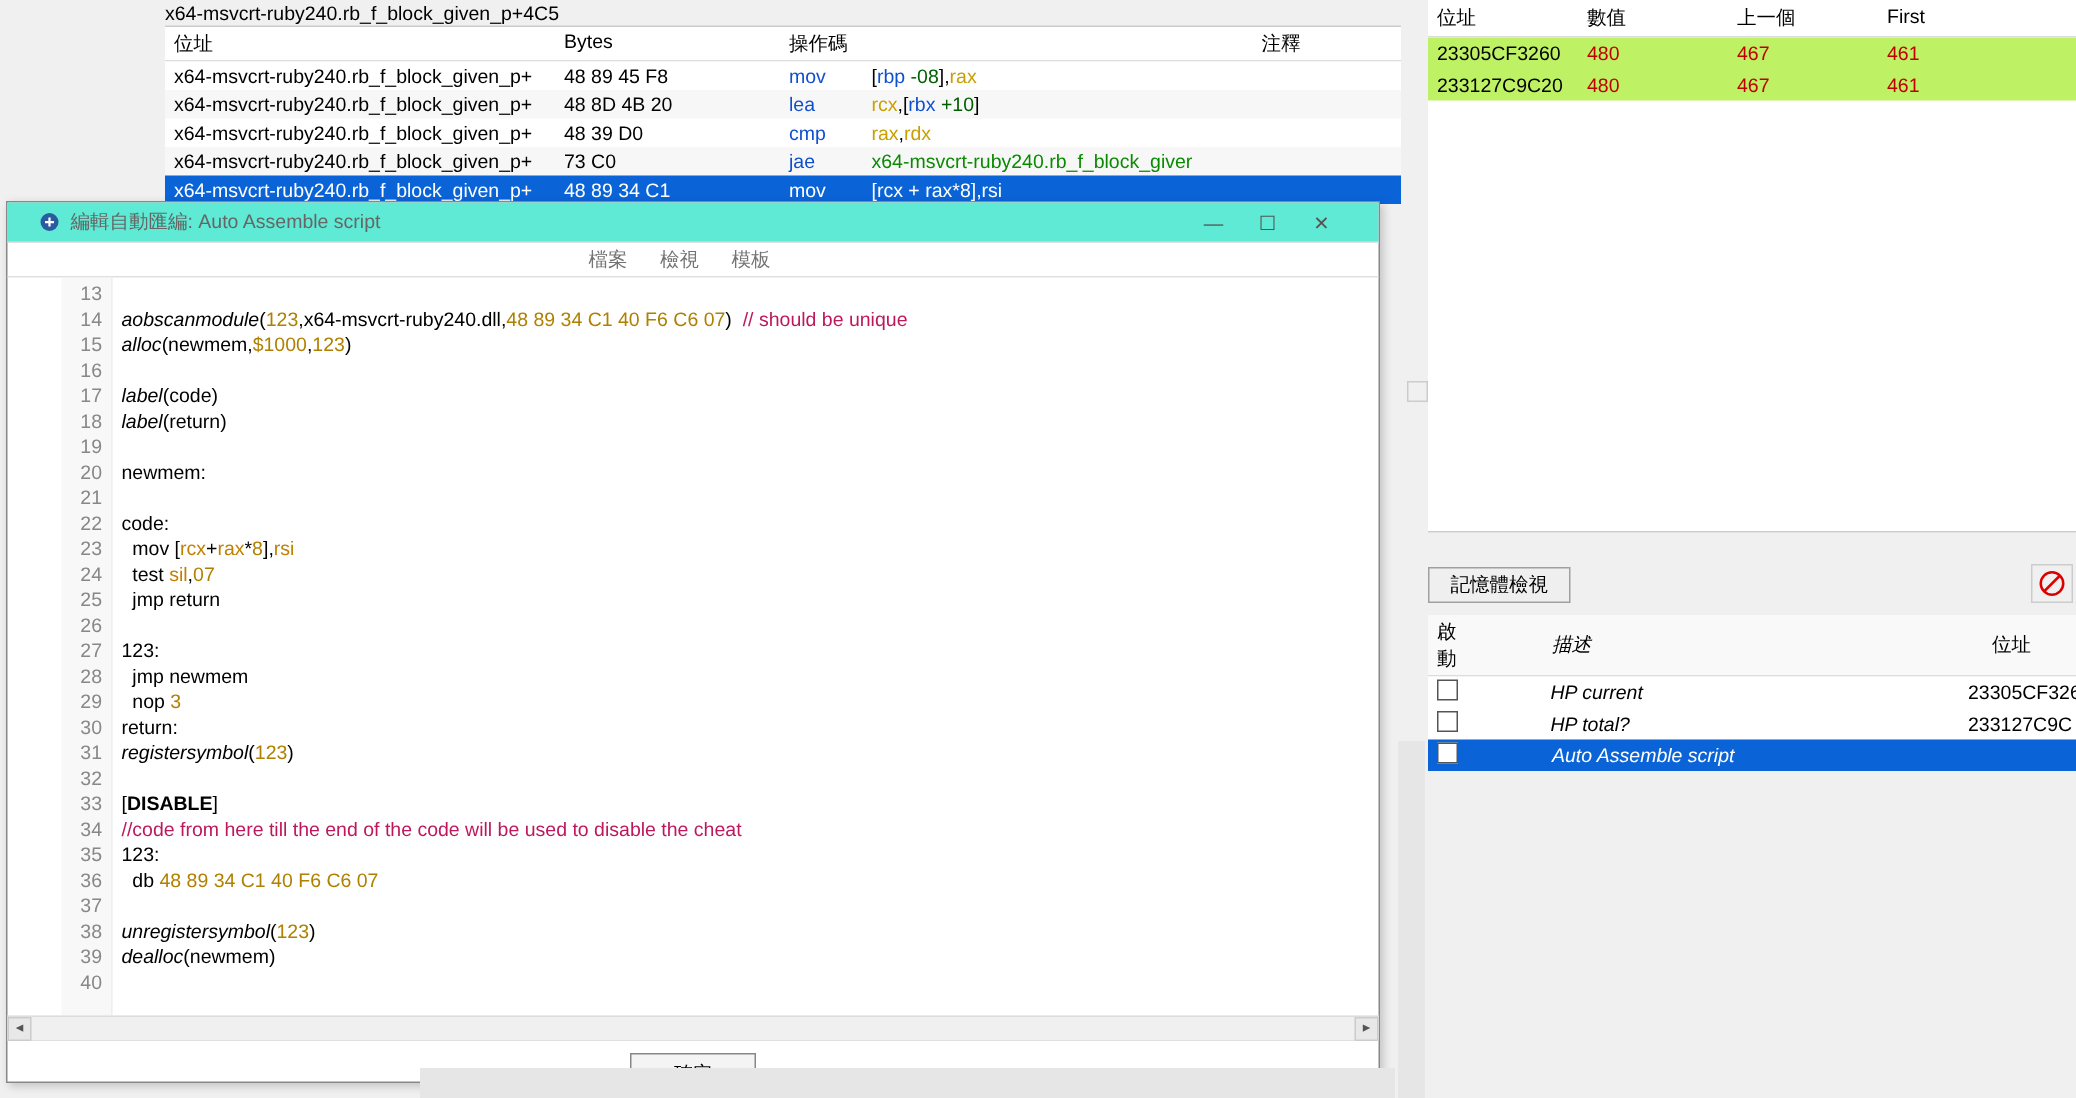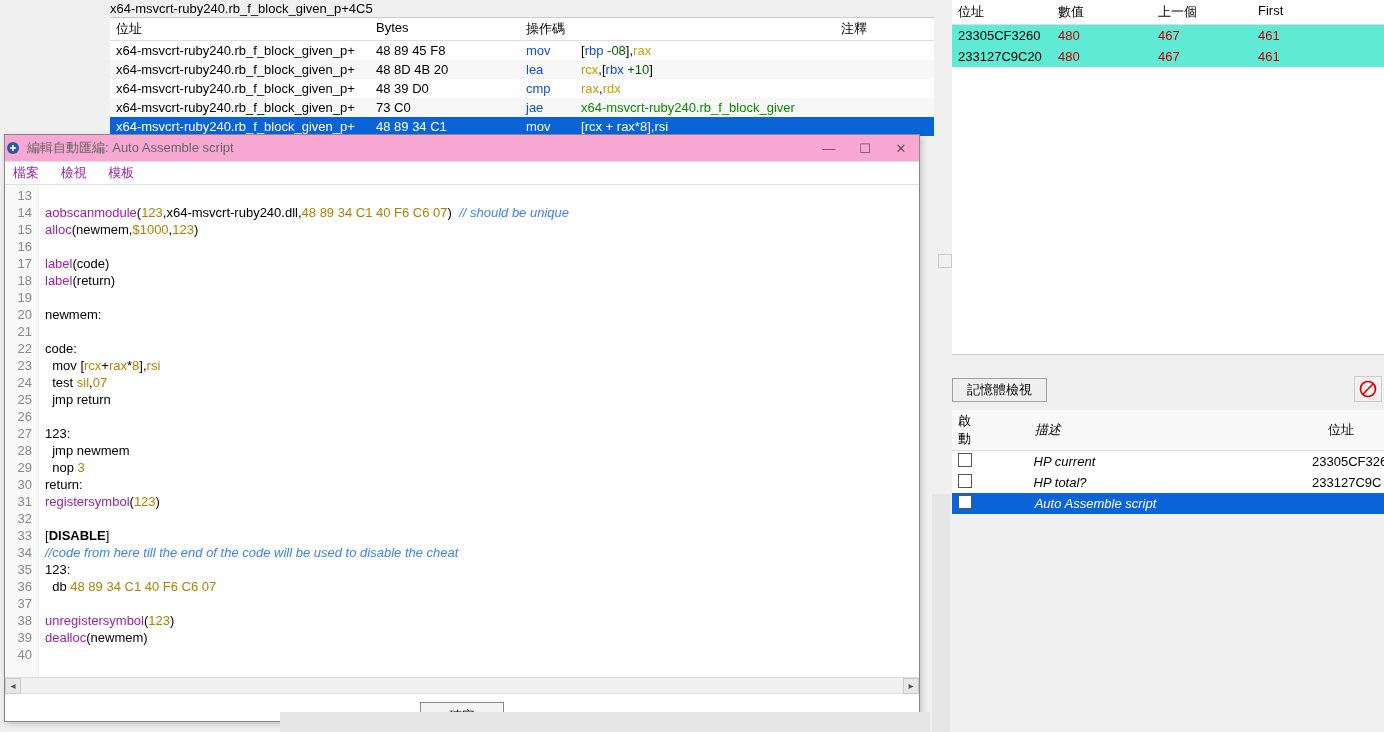--- a/index.html
+++ b/index.html
@@ -15,21 +15,21 @@
 .dc-addr { width:260px; } .dc-bytes { width:150px; } .dc-op { width:55px; } .dc-args { width:260px; } .dc-cmt { width:80px; }
 .disasm-row { background:#fff; }
 .disasm-row.alt { background:#f7f7f7; }
 .disasm-row.sel { background:#0a64d8; color:#fff; }
 .reg { color:#c8a000; } .num { color:#006000; } .ref { color:#0a8a00; }
 .blue { color:#1050d0; }
 .scroll-stub { position:absolute; left:938px; top:254px; width:14px; height:14px; background:#f0f0f0; border:1px solid #ccc; }
 
 
 .scan-wrap { position:absolute; left:952px; top:0; width:432px; }
-.scan-head,.scan-row { display:flex; background:#5eead4; }
+.scan-head,.scan-row { display:flex; background:#bef264; }
 .scan-head > div,.scan-row > div { padding:3px 6px; width:100px; }
 .scan-head { background:#fff; border-bottom:1px solid #ddd; }
 .scan-row { }
 .scan-row.r .v { color:#c00000; }
 .scan-body { background:#fff; height:330px; border-bottom:1px solid #ccc; }
 
 
 .memview-bar { position:absolute; left:952px; top:378px; width:432px; height:24px; display:flex; }
 .memview-btn { border:1px solid #a0a0a0; background:#efefef; padding:2px 14px; }
 .forbid { position:absolute; right:2px; top:376px; width:28px; height:26px; border:1px solid #ccc; display:flex; align-items:center; justify-content:center; }
@@ -39,34 +39,34 @@
 .ct-wrap { position:absolute; left:952px; top:410px; width:432px; }
 .ct-head,.ct-row { display:flex; background:#fff; align-items:center;gap:48px; }
 .ct-head > div,.ct-row > div { padding:2px 6px; }
 .ct-head { border-bottom:1px solid #ddd; background:#f9f9f9; }
 .cc-act { width:34px; } .cc-desc { width:320px;font-style:italic; } .cc-addr { width:78px; }
 .ct-row.sel { background:#0a64d8; color:#fff; }
 .chk { width:14px; height:14px; border:1px solid #555; display:inline-block; background:#fff; }
 
 
 .dlg { position:absolute; left:4px; top:134px; width:916px; height:588px; background:#fff; border:1px solid #888; box-shadow:2px 2px 6px rgba(0,0,0,.2); }
-.dlg-title { display:flex; align-items:center; padding:4px 0; background:#f9a8d4; border-bottom:1px solid #e0e0e0; color:#666; }
+.dlg-title { display:flex; align-items:center; padding:4px 20px; background:#5eead4; border-bottom:1px solid #e0e0e0; color:#666; }
 .dlg-title .ico { width:16px; height:16px; margin-right:6px; }
 .dlg-title .spacer { flex:1; }
 .dlg-title .winbtn { width:36px; text-align:center; color:#555; }
-.dlg-menu { padding:2px 8px; color:#a21caf; border-bottom:1px solid #e0e0e0; }
+.dlg-menu { padding:2px 8px; color:#737373; border-bottom:1px solid #e0e0e0;text-align:center; }
 .dlg-menu span { margin-right:18px; }
-.editor { display:flex; height:492px; }
+.editor { display:flex; height:492px;padding-left:36px; }
 .gutter { width:34px; background:#f8f8f8; border-right:1px solid #eee; text-align:right; color:#888; font-family:Consolas,monospace; font-size:13px; line-height:17px; padding-top:2px; }
 .gutter div { padding-right:6px; }
 .code { flex:1; font-family:Consolas,monospace; font-size:13px; line-height:17px; padding:2px 6px; white-space:pre; color:#000; overflow:hidden; }
 .kw { color:#000; font-weight:bold; }
-.fn { color:#a21caf; }
+.fn { color:#000000;font-style:italic; }
 .numc { color:#b08000; }
-.cmt { color:#3b82f6; font-style:italic; }
+.cmt { color:#be185d; }
 .lab { color:#000; }
 .reg2 { color:#c08000; }
 .scrollbar-h { height:16px; border-top:1px solid #ddd; background:#f0f0f0; position:relative; }
 .sb-btn { position:absolute; top:0; width:16px; height:16px; border:1px solid #ccc; background:#e8e8e8; text-align:center; font-size:10px; line-height:14px; color:#555; }
 .sb-btn.l { left:0; } .sb-btn.r { right:0; }
 .dlg-foot { text-align:center; padding:8px; border-top:1px solid #e0e0e0; }
 .ok-btn { border:1px solid #888; background:#f4f4f4; padding:4px 28px; }
 
 .cut { position:absolute; background:#e6e6e6; }
 </style>

